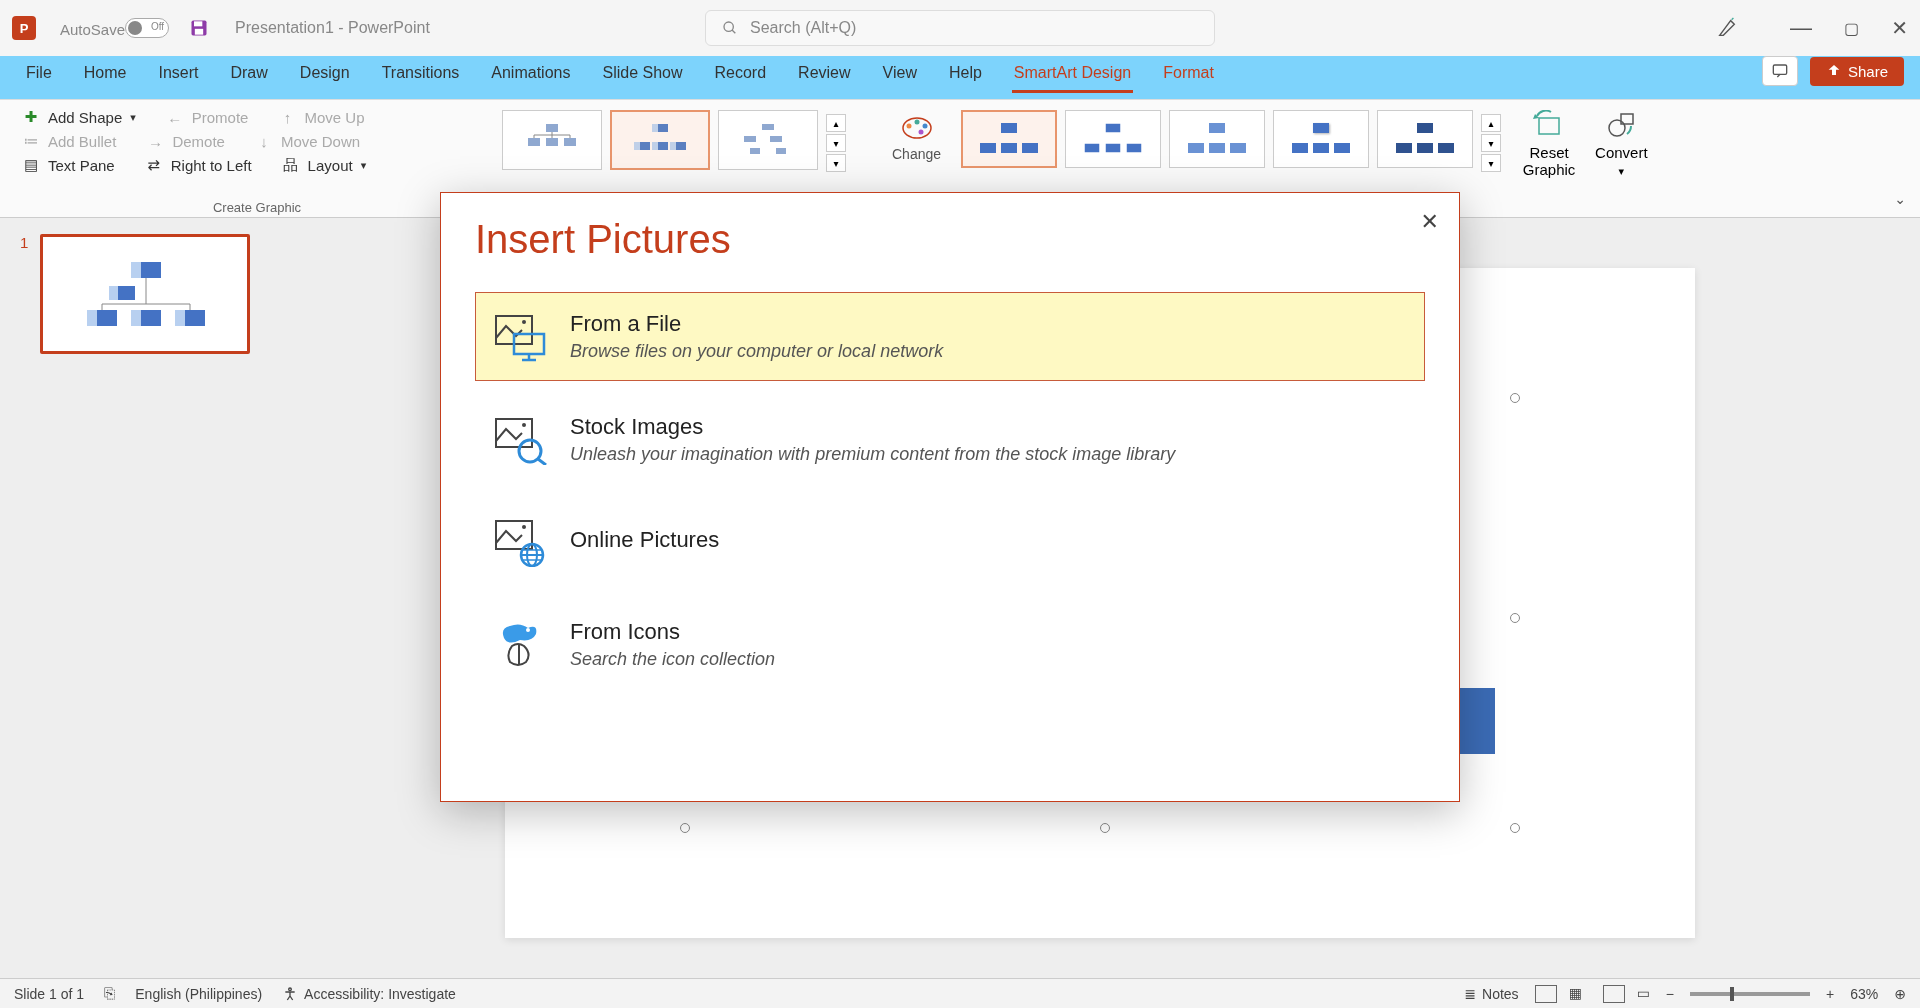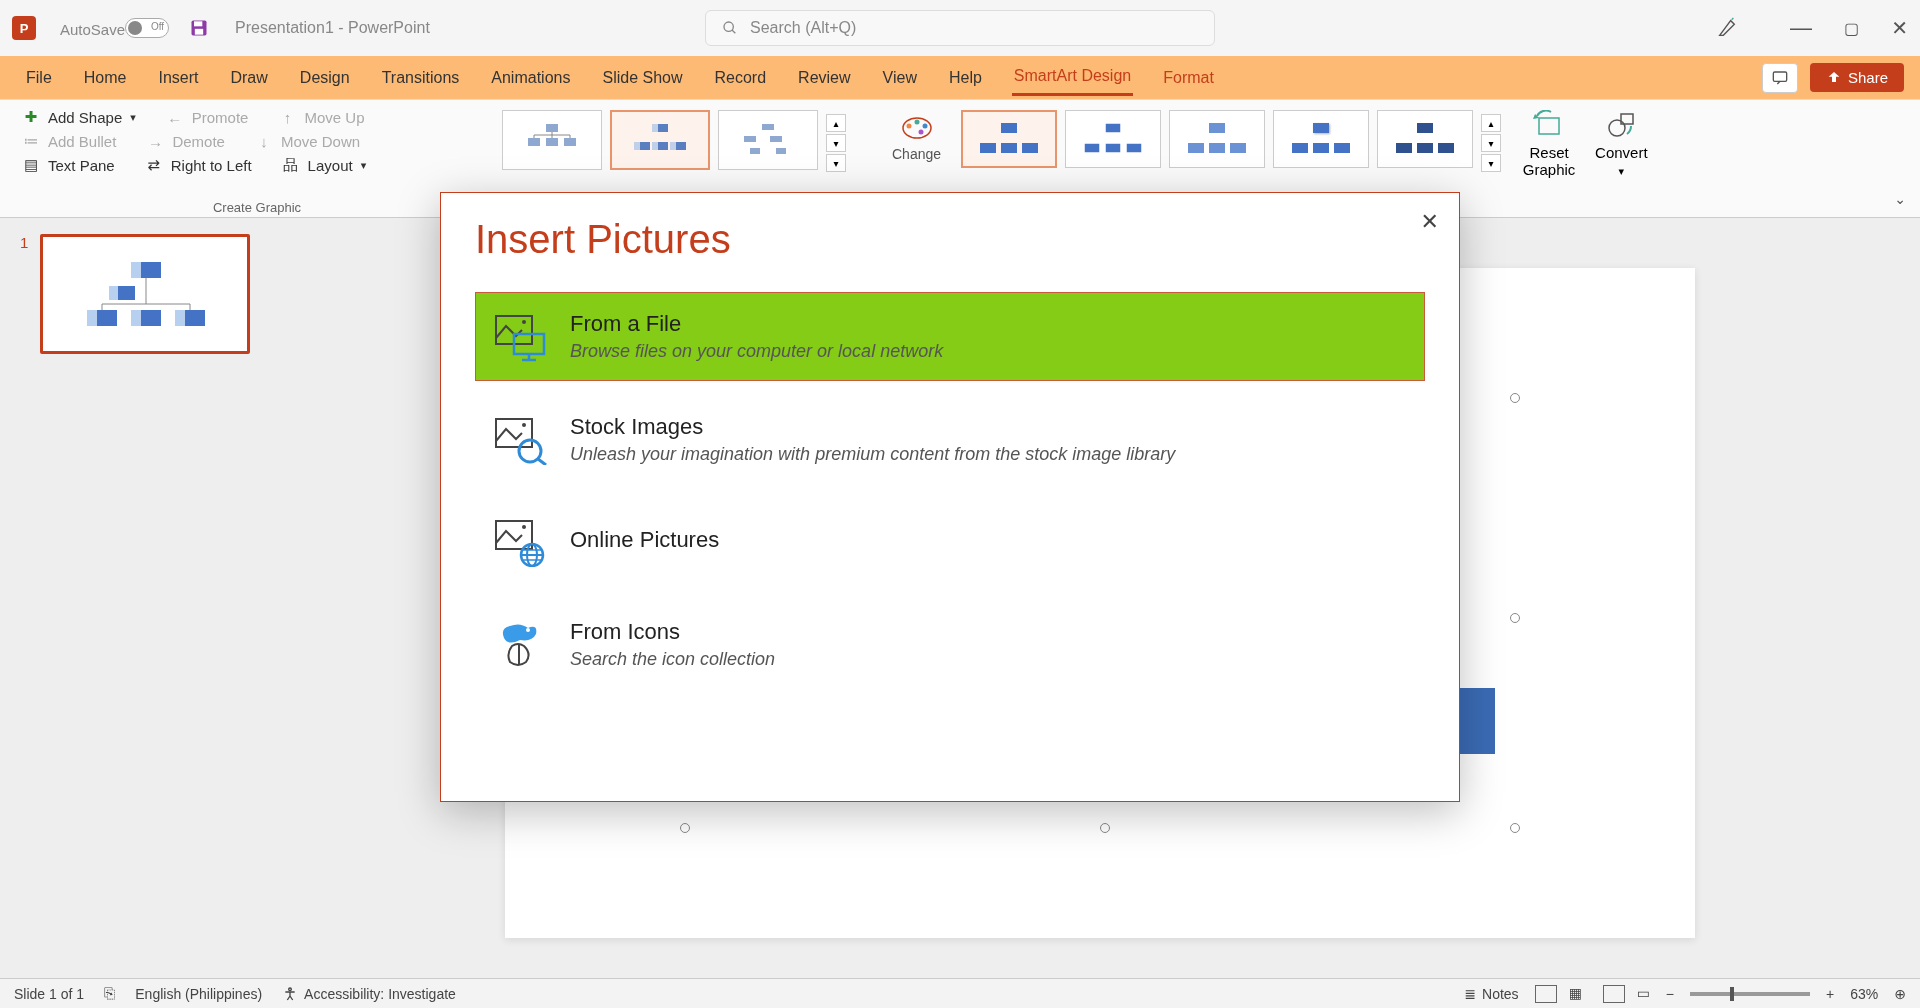--- a/index.html
+++ b/index.html
@@ -12,21 +12,21 @@
 .toggle { width: 44px; height: 20px; border: 1px solid #aaa; border-radius: 10px; position: relative; background: #fff; }
 .toggle::after { content: 'Off'; position: absolute; right: 4px; top: 2px; font-size: 10px; color: #888; }
 .toggle::before { content: ''; position: absolute; left: 2px; top: 2px; width: 14px; height: 14px; border-radius: 50%; background: #888; }
 .save-icon { width: 20px; height: 20px; margin-left: 20px; }
 .doc-title { color: #888; font-size: 16px; margin-left: 26px; }
 .search-box { position: absolute; left: 50%; transform: translateX(-50%); width: 510px; height: 36px; background: #f8f8f8; border: 1px solid #ddd; border-radius: 6px; display: flex; align-items: center; padding: 0 16px; gap: 12px; color: #888; font-size: 16px; }
 .window-controls { position: absolute; right: 12px; display: flex; gap: 32px; align-items: center; color: #555; }
 .mic-icon { margin-right: 20px; }
 
 
-.ribbon-tabs { height: 44px; background: #fdba74; display: flex; align-items: center; padding: 0 24px; gap: 28px; border-bottom: 1px solid #ddd; position: relative; }
+.ribbon-tabs { height: 44px; background: #7dd3fc; display: flex; align-items: flex-start; padding: 0 24px; gap: 28px; border-bottom: 1px solid #ddd; position: relative; }
 .tab { font-size: 16px; color: #333; cursor: pointer; padding: 8px 2px; }
 .tab.active { color: #c43e1c; border-bottom: 3px solid #c43e1c; }
 .tab.format { color: #c43e1c; }
 .tab-right { position: absolute; right: 16px; display: flex; gap: 12px; align-items: center; }
 .comments-btn { width: 36px; height: 30px; border: 1px solid #ccc; border-radius: 4px; display: flex; align-items: center; justify-content: center; background: #fff; }
 .share-btn { background: #c43e1c; color: #fff; padding: 6px 16px; border-radius: 4px; font-size: 15px; display: flex; align-items: center; gap: 6px; }
 
 
 .ribbon { height: 118px; background: #fafafa; display: flex; border-bottom: 1px solid #ccc; padding: 4px 12px 0 12px; position: relative; }
 .ribbon-group { padding: 4px 10px; display: flex; flex-direction: column; position: relative; }
@@ -60,21 +60,21 @@
 .thumb-panel { width: 280px; padding: 16px 20px; }
 .thumb-frame { display: flex; gap: 12px; }
 .thumb-num { font-size: 15px; color: #c43e1c; }
 .slide-thumb { width: 210px; height: 120px; background: #fff; border: 3px solid #c43e1c; border-radius: 2px; display: flex; align-items: center; justify-content: center; }
 .canvas-area { flex: 1; display: flex; align-items: center; justify-content: center; position: relative; }
 .slide-canvas { width: 1190px; height: 670px; background: #fff; box-shadow: 0 2px 8px rgba(0,0,0,0.1); position: relative; }
 .dialog { position: absolute; left: 440px; top: 192px; width: 1020px; height: 610px; background: #fff; border: 1px solid #c43e1c; box-shadow: 0 10px 40px rgba(0,0,0,0.25); padding: 24px 34px; }
 .dialog-title { font-size: 40px; font-weight: 300; color: #c43e1c; margin-bottom: 30px; }
 .dialog-close { position: absolute; right: 20px; top: 16px; font-size: 22px; color: #444; cursor: pointer; }
 .dialog-option { display: flex; align-items: center; gap: 18px; padding: 18px 16px; margin-bottom: 14px; border: 1px solid transparent; }
-.dialog-option.highlighted { background: #84cc16; border: 1px solid #c75b3a; }
+.dialog-option.highlighted { background: #fef9c3; border: 1px solid #c75b3a; }
 .opt-icon { width: 60px; height: 50px; flex-shrink: 0; }
 .opt-text h3 { font-size: 22px; font-weight: 400; color: #222; margin-bottom: 4px; }
 .opt-text p { font-size: 18px; color: #555; font-style: italic; }
 
 
 .status-bar { position: absolute; bottom: 0; left: 0; right: 0; height: 30px; background: #f3f3f3; border-top: 1px solid #ccc; display: flex; align-items: center; padding: 0 14px; font-size: 14px; color: #444; gap: 20px; }
 .status-right { position: absolute; right: 14px; display: flex; align-items: center; gap: 16px; }
 .zoom-slider { width: 120px; height: 4px; background: #999; position: relative; }
 .zoom-slider::after { content: ''; position: absolute; left: 40px; top: -5px; width: 4px; height: 14px; background: #555; }
 .view-icons { display: flex; gap: 12px; }

